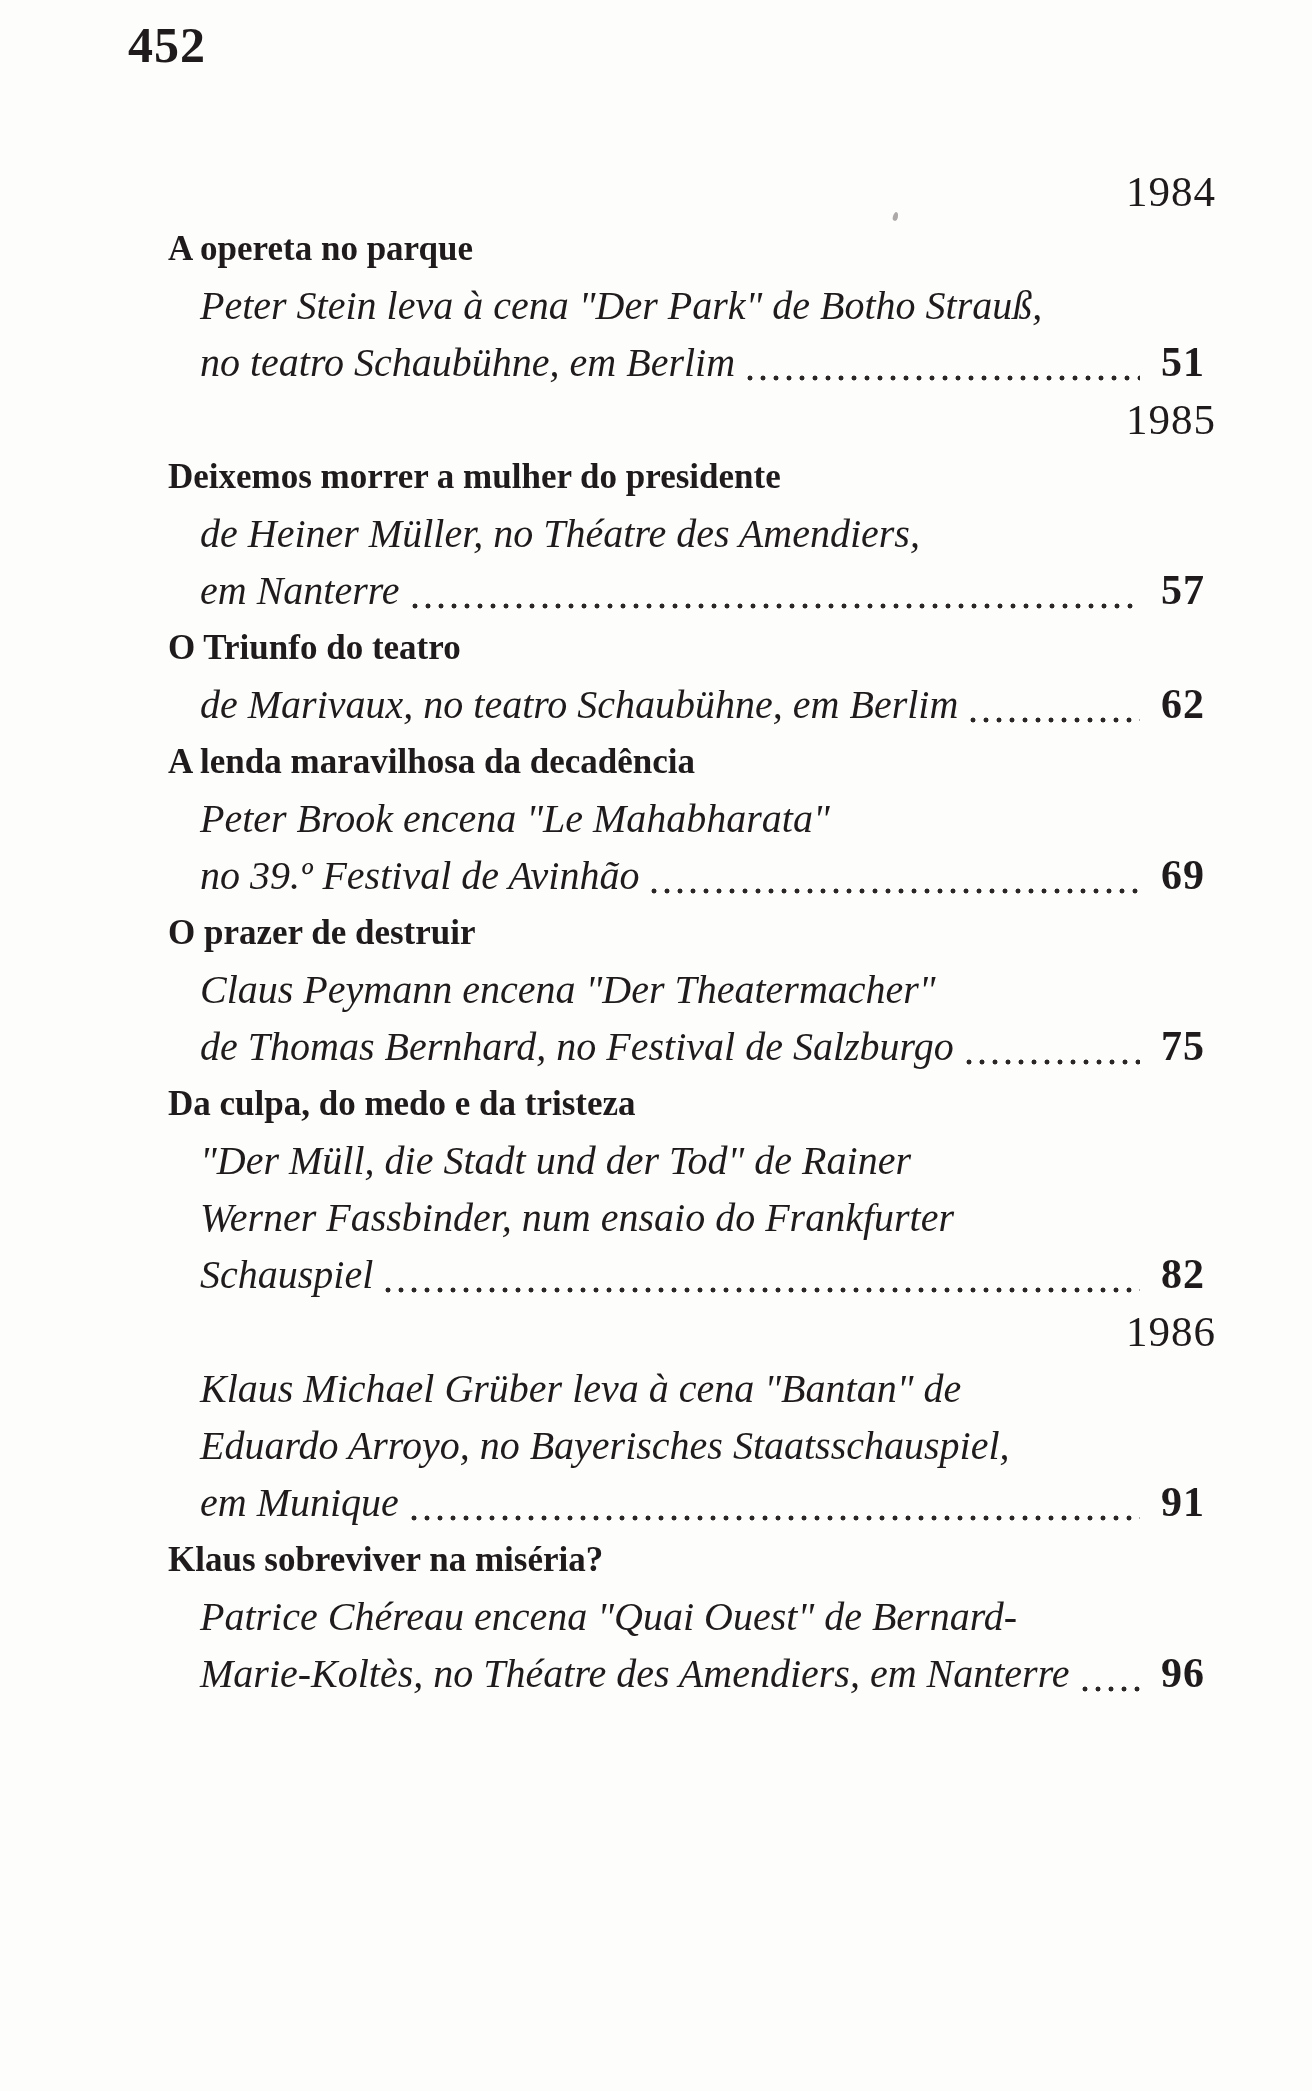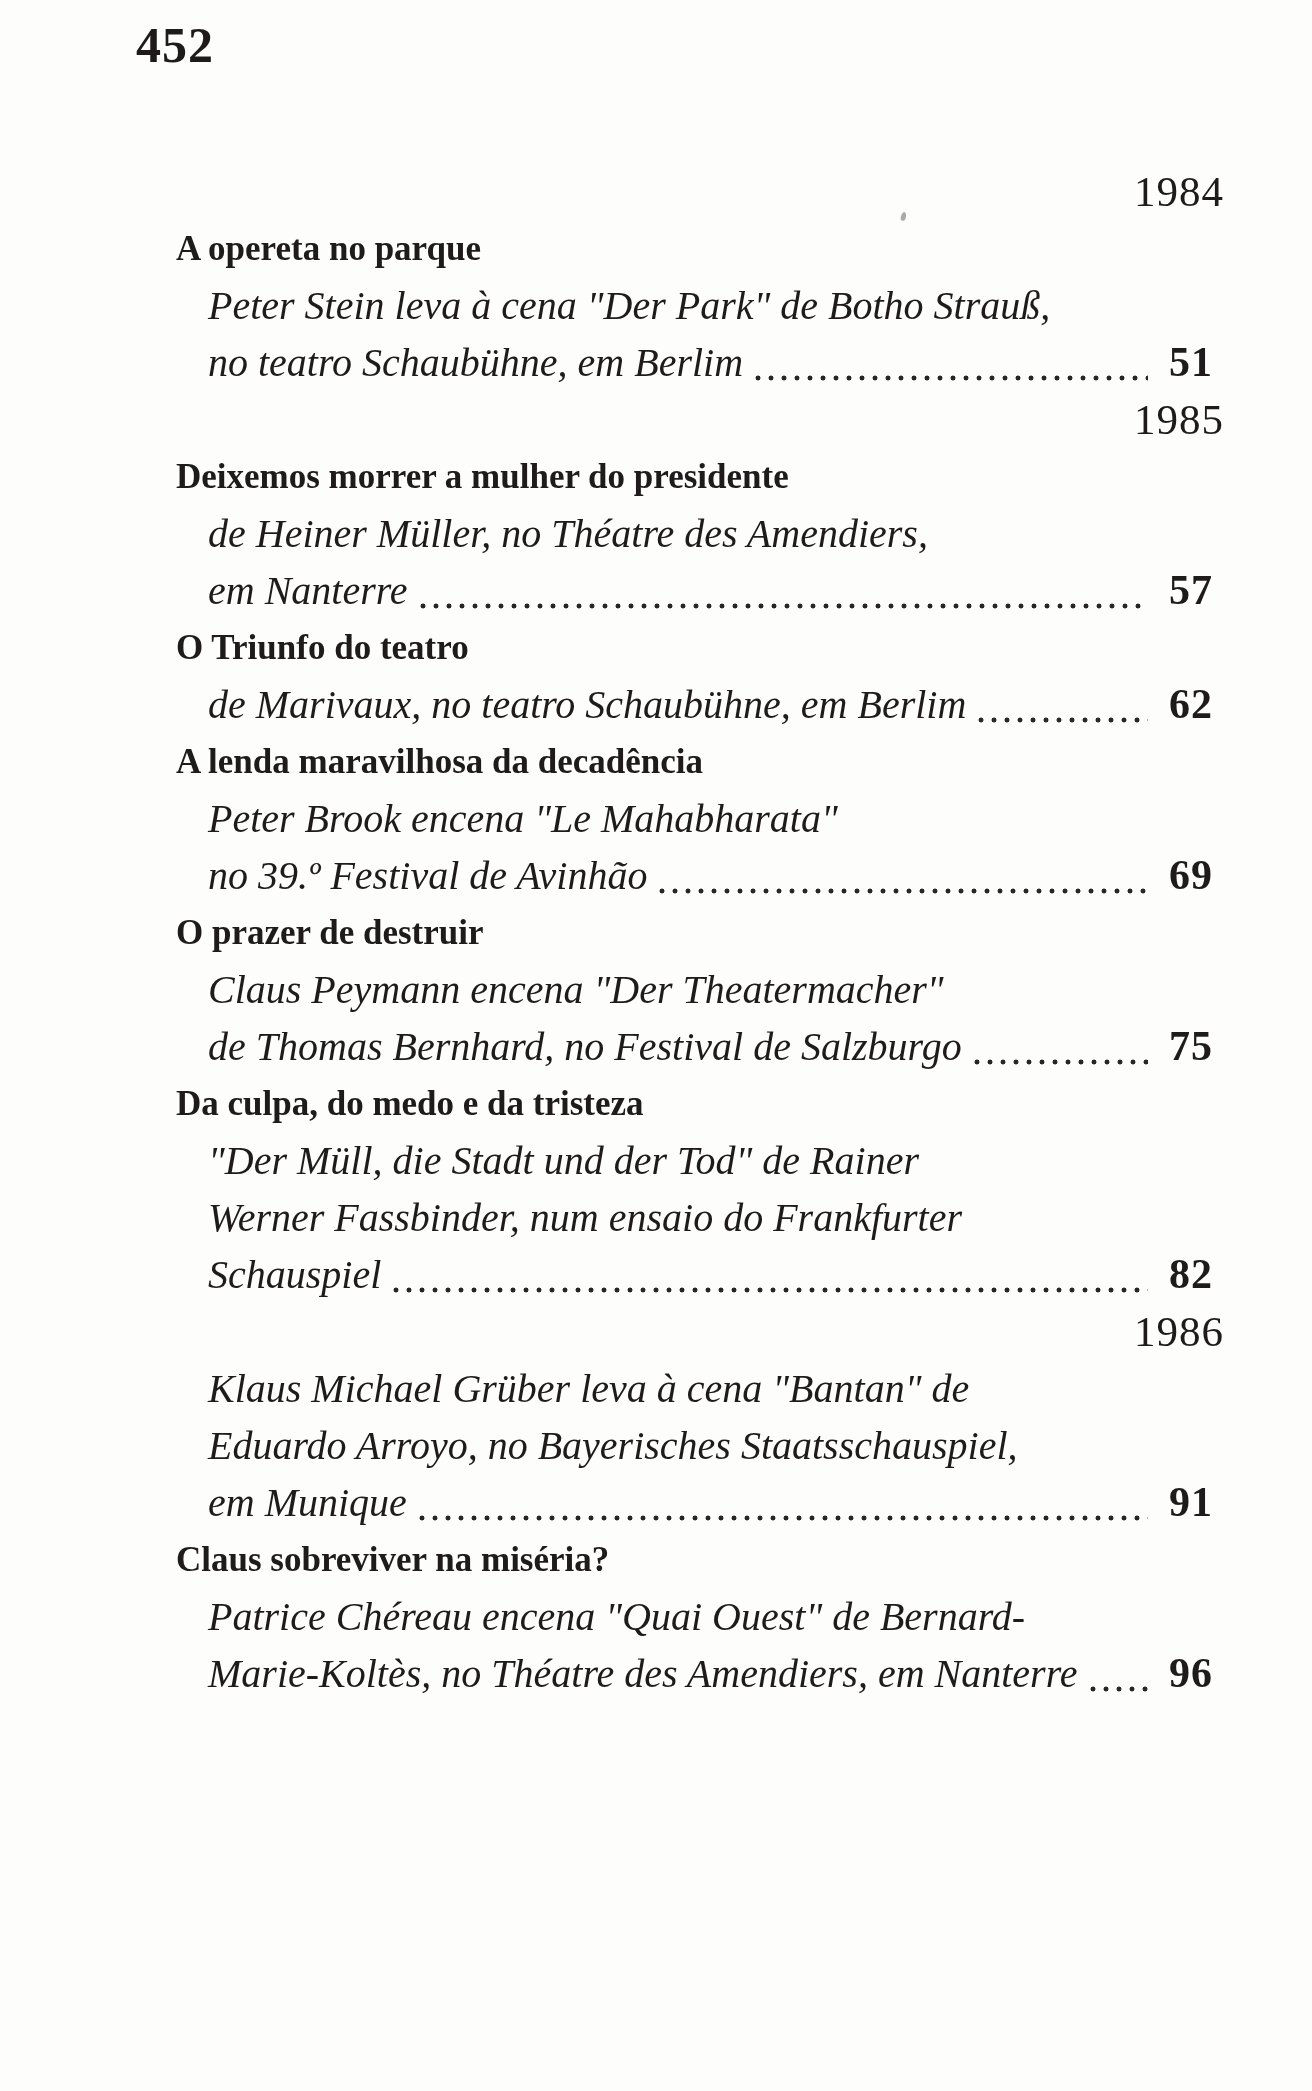--- a/index.html
+++ b/index.html
@@ -4,21 +4,21 @@
 <style>
   * { margin:0; padding:0; box-sizing:border-box; }
   html, body { width:1312px; height:2091px; }
   body {
     background:#fdfdfb;
     font-family:"Liberation Serif","DejaVu Serif",serif;
     color:#1f1b1c;
     position:relative;
     overflow:hidden;
   }
-  .book-page { position:absolute; inset:0;margin-left:8px; }
+  .book-page { position:absolute; inset:0; }
   .folio {
     position:absolute; left:128px; top:16px;
     font-size:50px; font-weight:700; letter-spacing:1px;
   }
   .toc {
     position:absolute; left:152px; top:163px; width:1064px;
   }
   .year {
     font-size:43px; font-weight:400; line-height:57px; letter-spacing:1px;text-align:right;
   }
@@ -122,21 +122,21 @@
     <div class="entry">
       <div class="credit">Klaus Michael Grüber leva à cena "Bantan" de</div>
       <div class="credit">Eduardo Arroyo, no Bayerisches Staatsschauspiel,</div>
       <div class="credit credit-row">
         <span class="credit-text">em Munique</span>
         <span class="leader"></span>
         <span class="pagenum">91</span>
       </div>
     </div>
     <div class="entry">
-      <div class="title">Claus sobreviver na miséria?</div>
+      <div class="title">Klaus sobreviver na miséria?</div>
       <div class="credit">Patrice Chéreau encena "Quai Ouest" de Bernard-</div>
       <div class="credit credit-row">
         <span class="credit-text">Marie-Koltès, no Théatre des Amendiers, em Nanterre</span>
         <span class="leader"></span>
         <span class="pagenum">96</span>
       </div>
     </div>
 
   </div>
 </div>

